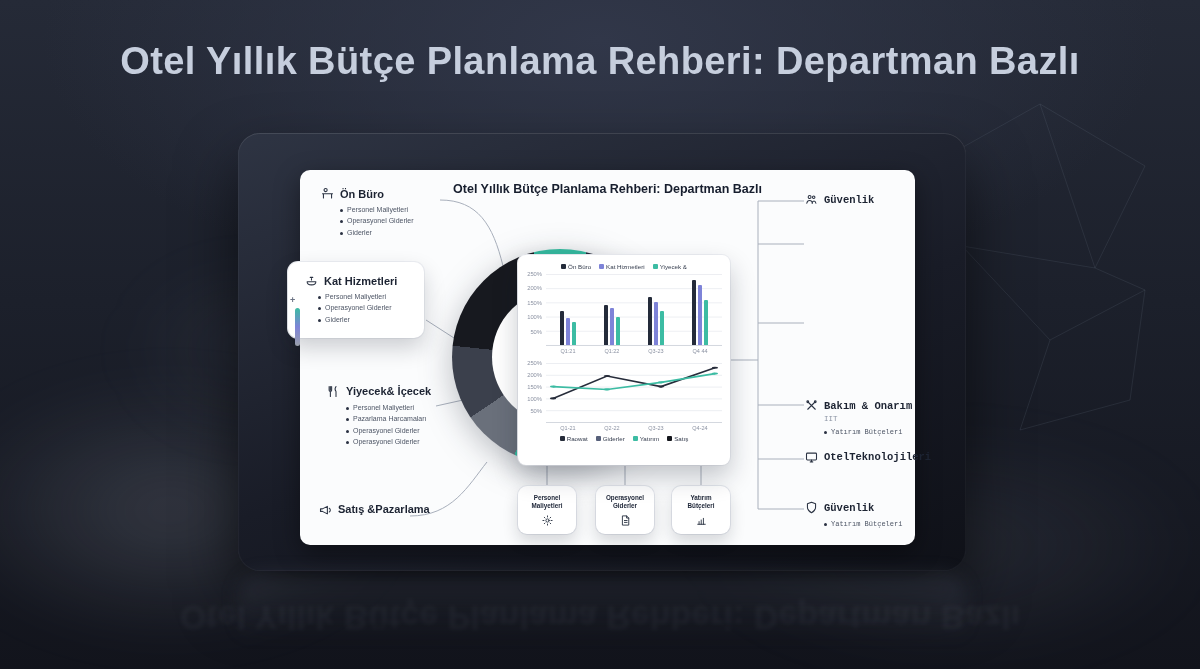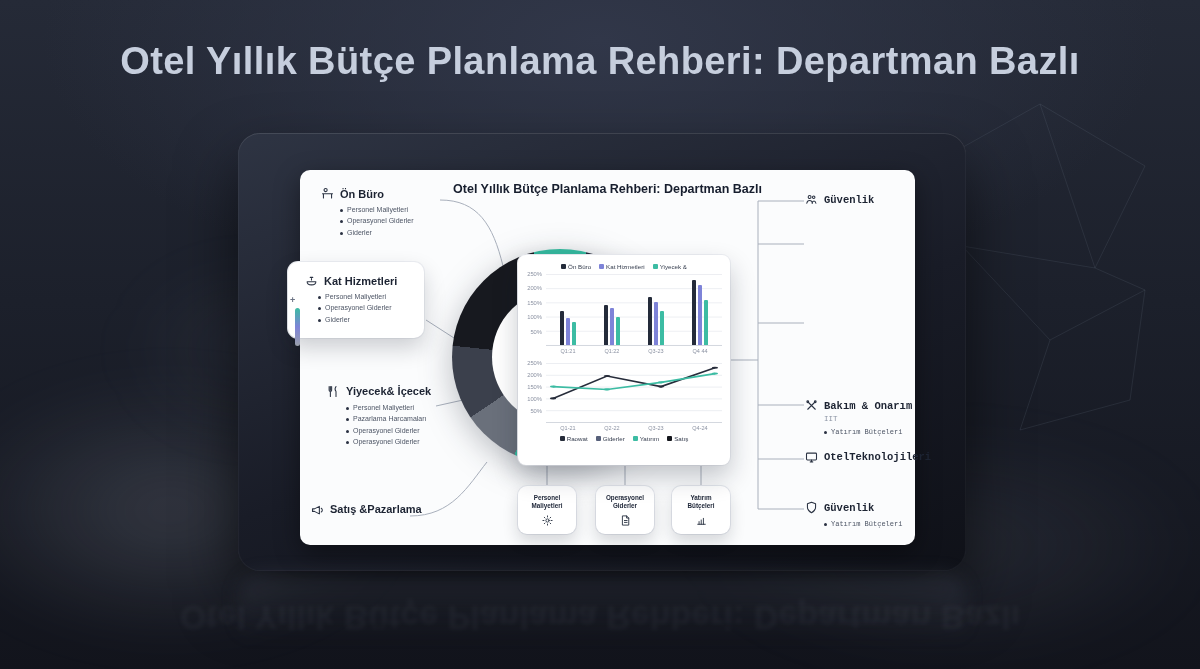--- a/index.html
+++ b/index.html
@@ -180,21 +180,21 @@
       </span>
     </div>
     <ul class="bullets">
       <li>Personel Maliyetleri</li>
       <li>Pazarlama Harcamaları</li>
       <li>Operasyonel Giderler</li>
       <li>Operasyonel Giderler</li>
     </ul>
   </div>
 
-  <div class="dept" style="left:10px;top:332px;text-align:center;">
+  <div class="dept" style="left:18px;top:332px;text-align:center;">
     <div class="dept-title">
       <span class="icon">
         <svg viewBox="0 0 24 24" fill="none" stroke="#2b3343" stroke-width="1.7" stroke-linecap="round" stroke-linejoin="round">
             <path d="M4 11v4h3l8 4V7l-8 4H4z"></path>
             <path d="M18 10a3.5 3.5 0 0 1 0 6"></path>
           </svg>
       </span>
       <span class="stack">
         <span>Satış &amp;</span>
         <span>Pazarlama</span>

